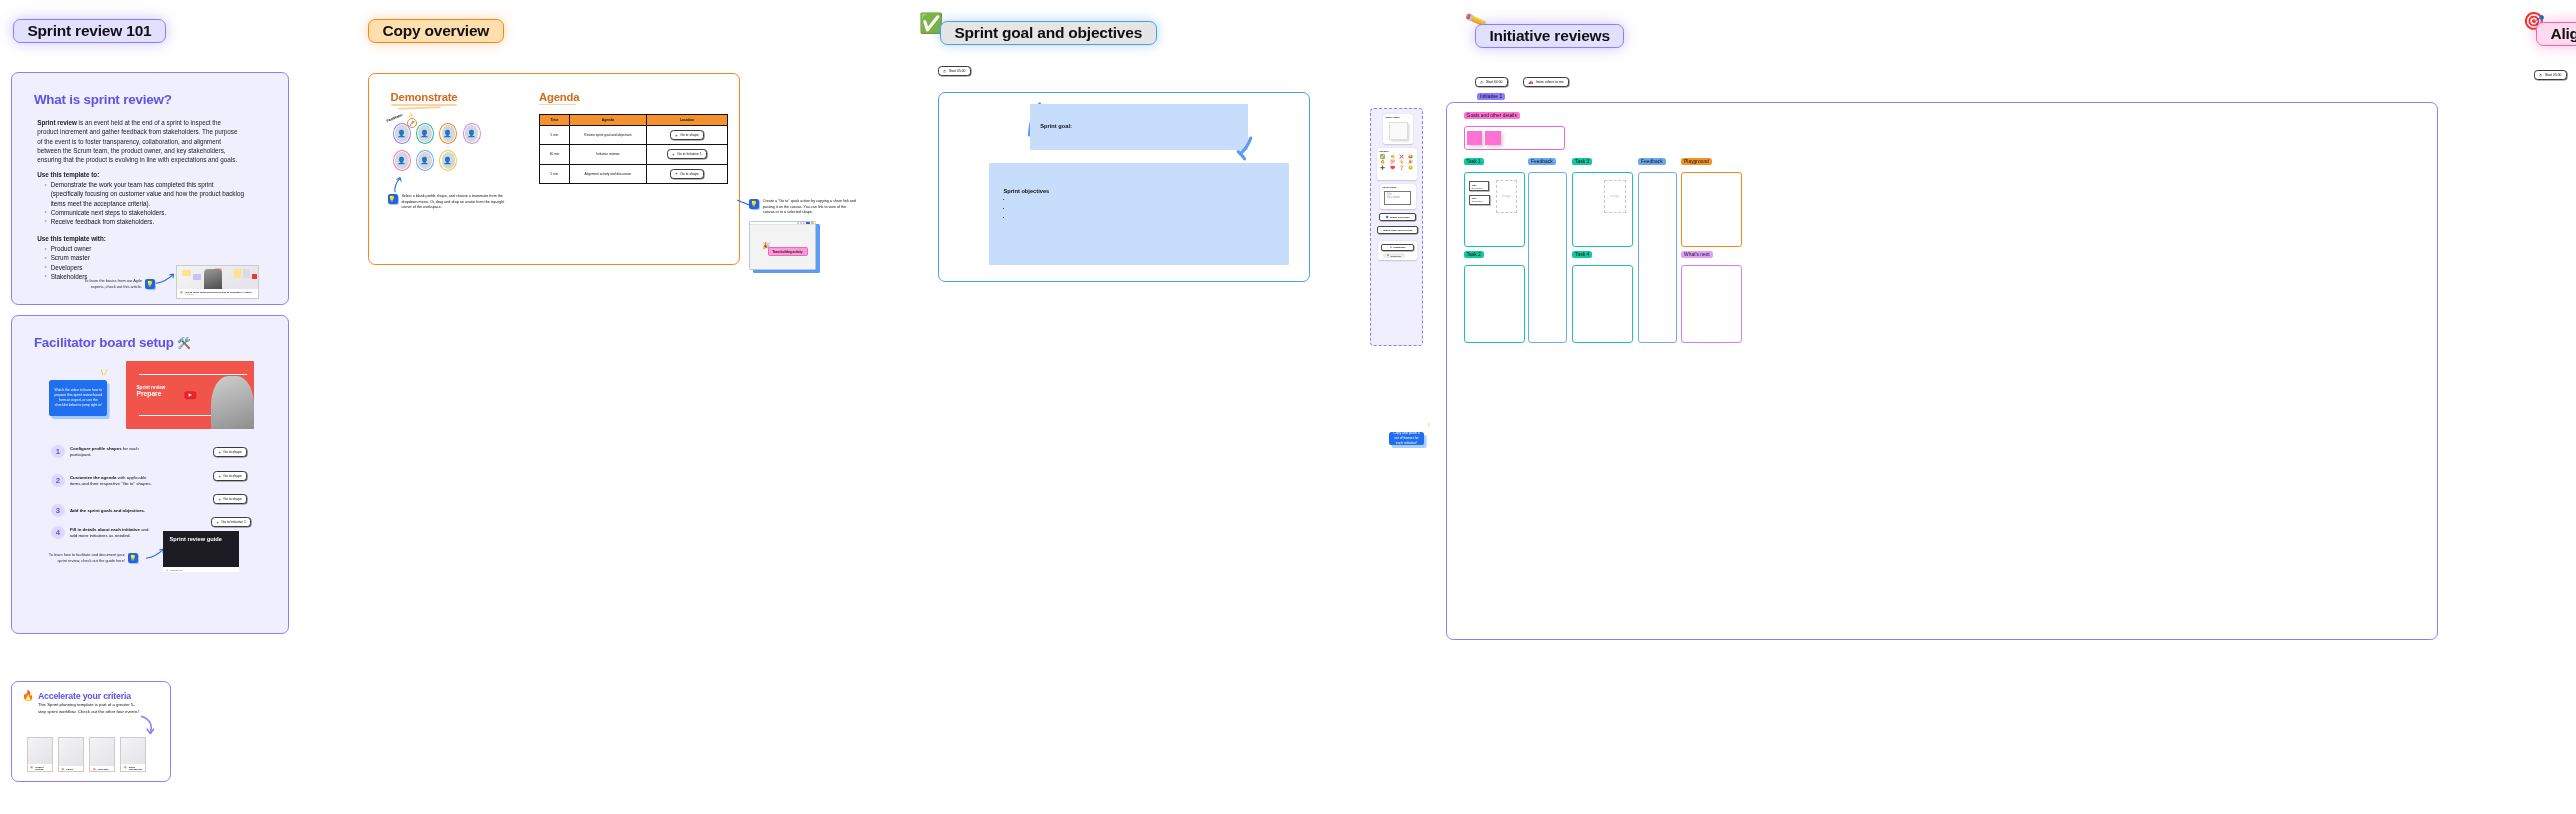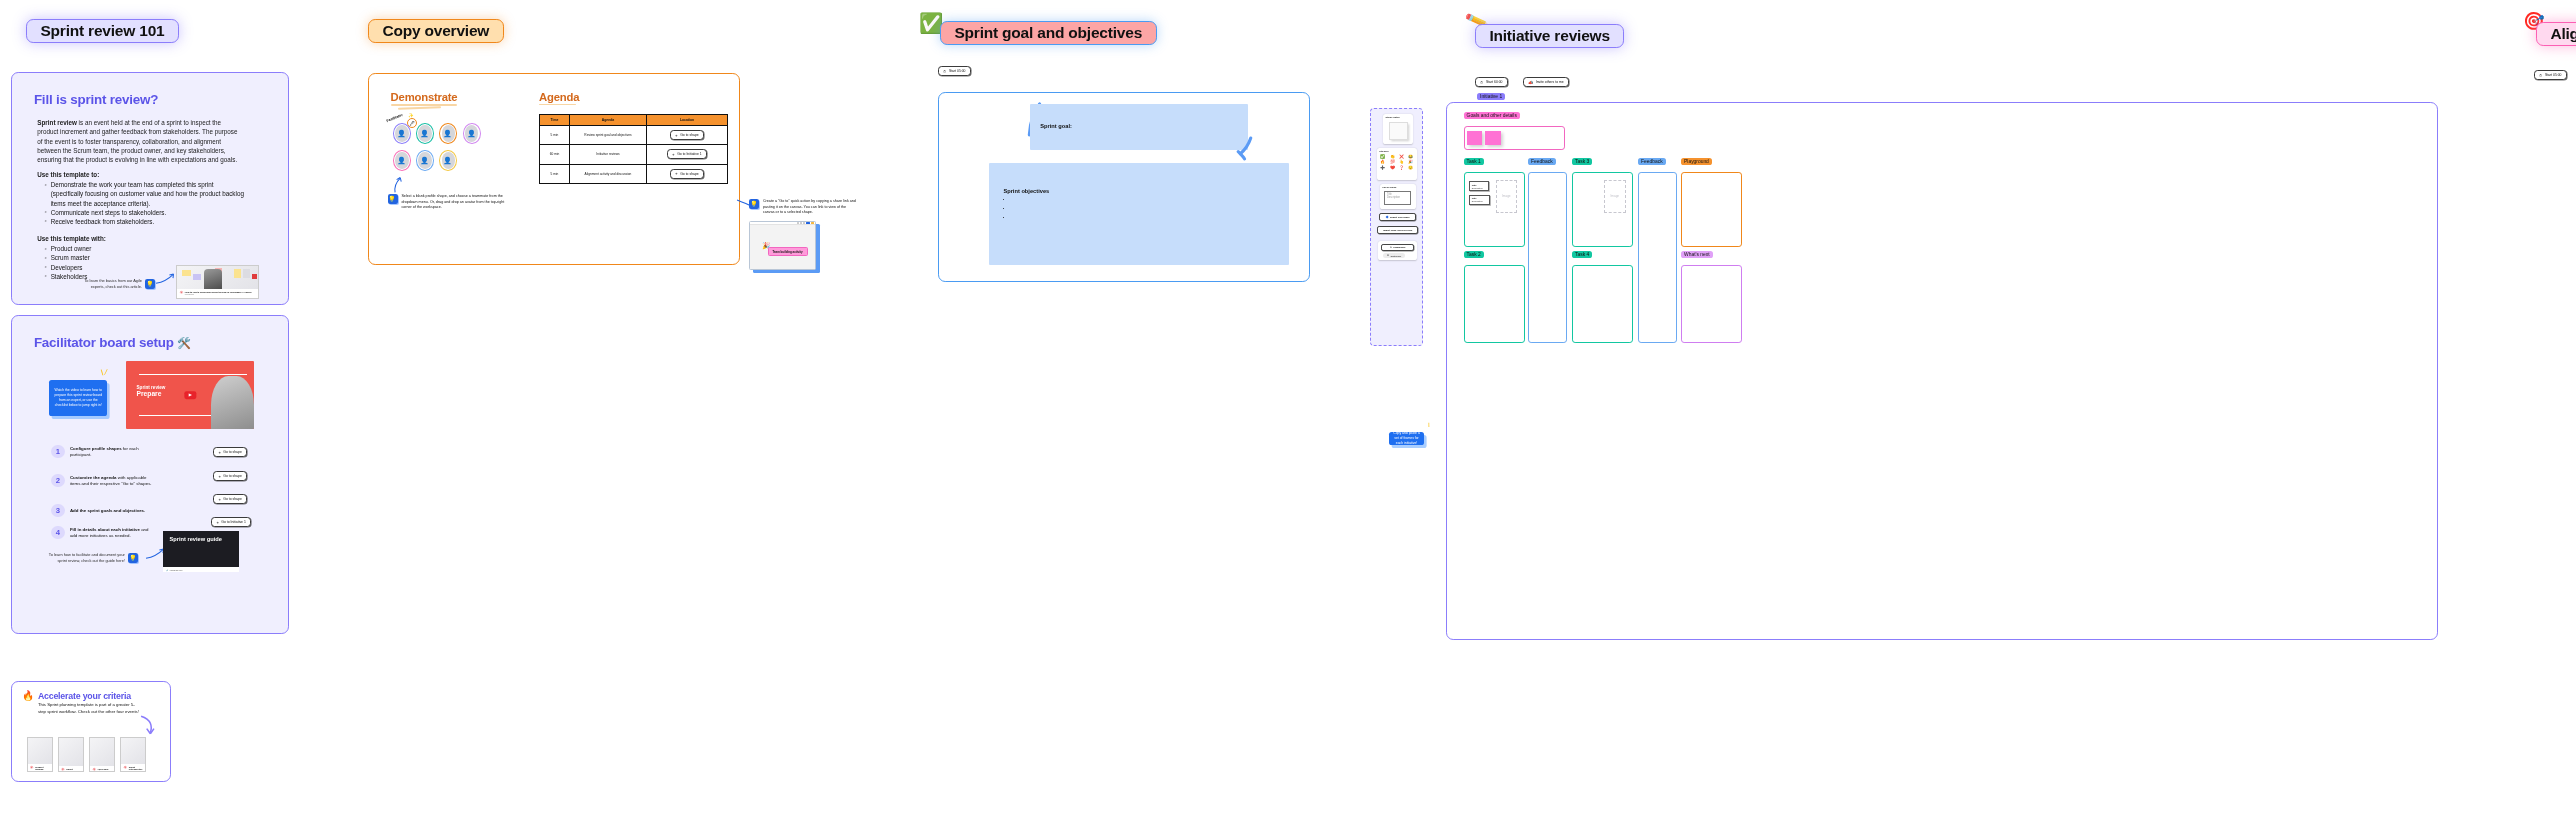--- a/index.html
+++ b/index.html
@@ -14,21 +14,21 @@
 
   
   .chip {
     border-radius:7.2px; display:flex; align-items:center;
     font-weight:700; letter-spacing:-0.2px; padding:0 13.4px;
     position:absolute;
   }
   .chip .chip-label { font-size:15.5px; white-space:nowrap; }
   .chip-purple { background:#e2e0ff; border:1.5px solid #8b7dfb; box-shadow:0 0 13.4px rgba(139,125,251,.45); }
   .chip-orange { background:#ffdfae; border:1.5px solid #f0871a; box-shadow:0 0 11.3px rgba(240,135,26,.35); }
-  .chip-blue   { background:#fca5a5; border:1.5px solid #4a9bf2; box-shadow:0 0 11.3px rgba(74,155,242,.40);text-align:right; }
+  .chip-blue   { background:#e5e5e5; border:1.5px solid #4a9bf2; box-shadow:0 0 11.3px rgba(74,155,242,.40);text-align:right; }
   .chip-pink   { background:#ffd9ef; border:1.5px solid #fc5fb4; box-shadow:0 0 13.4px rgba(252,95,180,.45); }
 
   
   .panel { position:absolute; border-radius:7.2px; }
   .panel-lav { background:#f0effe; border:1px solid #8b7dfb; }
   .panel-white-orange { background:#fff; border:1px solid #f0871a; }
   .panel-white-blue { background:#fff; border:1px solid #4a9bf2; }
   .panel-white-purple { background:#fff; border:1px solid #8b7dfb; }
 
   h2.sec { color:#5b54e8; font-weight:700; font-size:13.4px; letter-spacing:-0.2px; }
@@ -134,26 +134,26 @@
   .mini-win { background:#fff; border:0.5px solid #b9c6d6; border-radius:1.5px; overflow:hidden; position:relative; }
   .mini-win .tbar { height:3.1px; background:#fff; border-bottom:0.5px solid #e3e3e3; display:flex; justify-content:flex-end; align-items:center; gap:1px; padding-right:1.5px;}
   .mini-win .tbar i { width:2.1px;height:1.3px;background:#ccc;display:block;border-radius:0.5px;}
   .mini-win .cv { background:#f3f3f3; position:absolute; inset:3.1px 0 0 0; }
   .tba { position:absolute; background:#ff9ada; border:0.6px solid #f266c0; border-radius:1.5px;
          font-size:2.9px; font-weight:700; color:#111; display:flex;align-items:center;justify-content:center; }
 </style>
 </head>
 <body>
 
-<div class="chip chip-purple" style="left:26px; top:18.5px; height:24px;">
+<div class="chip chip-purple" style="left:13px; top:18.5px; height:24px;">
   <span class="chip-label">Sprint review 101</span>
 </div>
 
 <div class="panel panel-lav" style="left:11.3px; top:72px; width:278px; height:233px;">
-  <h2 class="sec abs" style="left:21.6px; top:18.5px;">Fill is sprint review?</h2>
+  <h2 class="sec abs" style="left:21.6px; top:18.5px;">What is sprint review?</h2>
 
   <div class="abs body-text" style="left:25px; top:45px; width:206px;">
     <b>Sprint review</b><span> is an event held at the end of a sprint to inspect the product increment and gather feedback from stakeholders. The purpose of the event is to foster transparency, collaboration, and alignment between the Scrum team, the product owner, and key stakeholders, ensuring that the product is evolving in line with expectations and goals.</span>
   </div>
 
   <div class="abs" style="left:25px; top:97px; width:208px;">
     <div class="body-text"><b>Use this template to:</b></div>
     <ul class="dots">
       <li>Demonstrate the work your team has completed this sprint (specifically focusing on customer value and how the product backlog items meet the acceptance criteria).</li>
       <li>Communicate next steps to stakeholders.</li>

